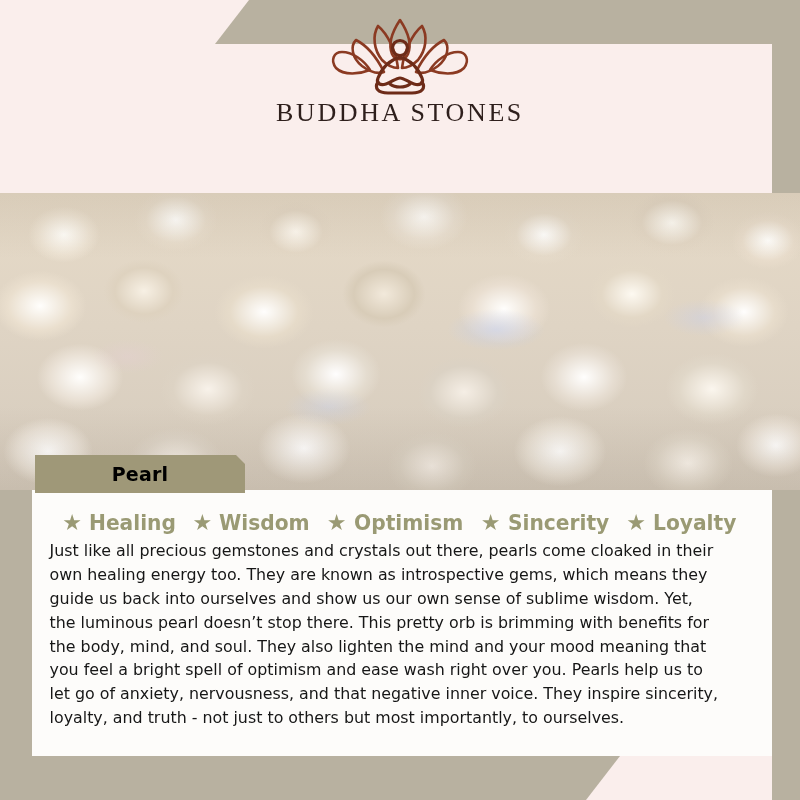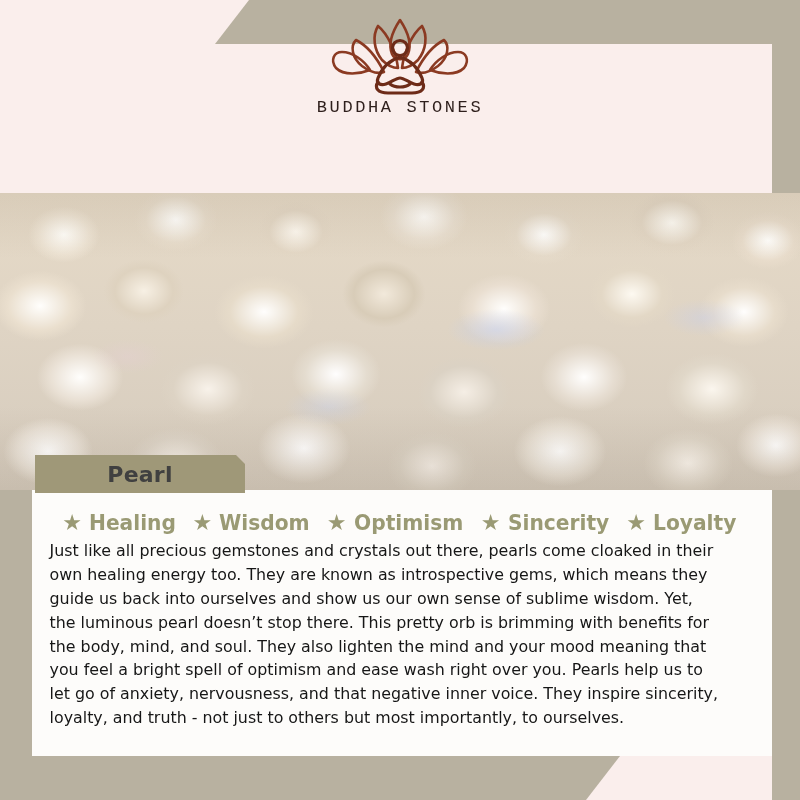--- a/index.html
+++ b/index.html
@@ -76,22 +76,22 @@
     box-sizing: border-box;
     z-index: 5;
   }
   .logo-mark {
     width: 168px;
     height: 80px;
     display: block;
   }
   .brand-name {
     margin-top: 2px;
-    font-family: Liberation Mono, monospace;
-    font-size: 17px;
+    font-family: Liberation Serif, serif;
+    font-size: 26px;
     letter-spacing: 2.6px;
     color: #2e1f1c;
     white-space: nowrap;
   }
 
   
   .title-banner {
     position: absolute;
     top: 141px;
     left: 168px;
@@ -189,22 +189,22 @@
     display: flex;
     align-items: center;
     justify-content: center;
     z-index: 4;
     -webkit-clip-path: polygon(0 0, calc(100% - 9px) 0, 100% 9px, 100% 100%, 0 100%);
     clip-path: polygon(0 0, calc(100% - 9px) 0, 100% 9px, 100% 100%, 0 100%);
   }
   .stone-name-text {
     font-family: "DejaVu Sans", sans-serif;
     font-weight: bold;
-    font-size: 22px;
-    color: #404040;
+    font-size: 19px;
+    color: #000000;
     letter-spacing: 0.2px;
   }
 
   
   .content-panel {
     position: absolute;
     top: 490px;
     left: 32px;
     width: 740px;
     height: 266px;

